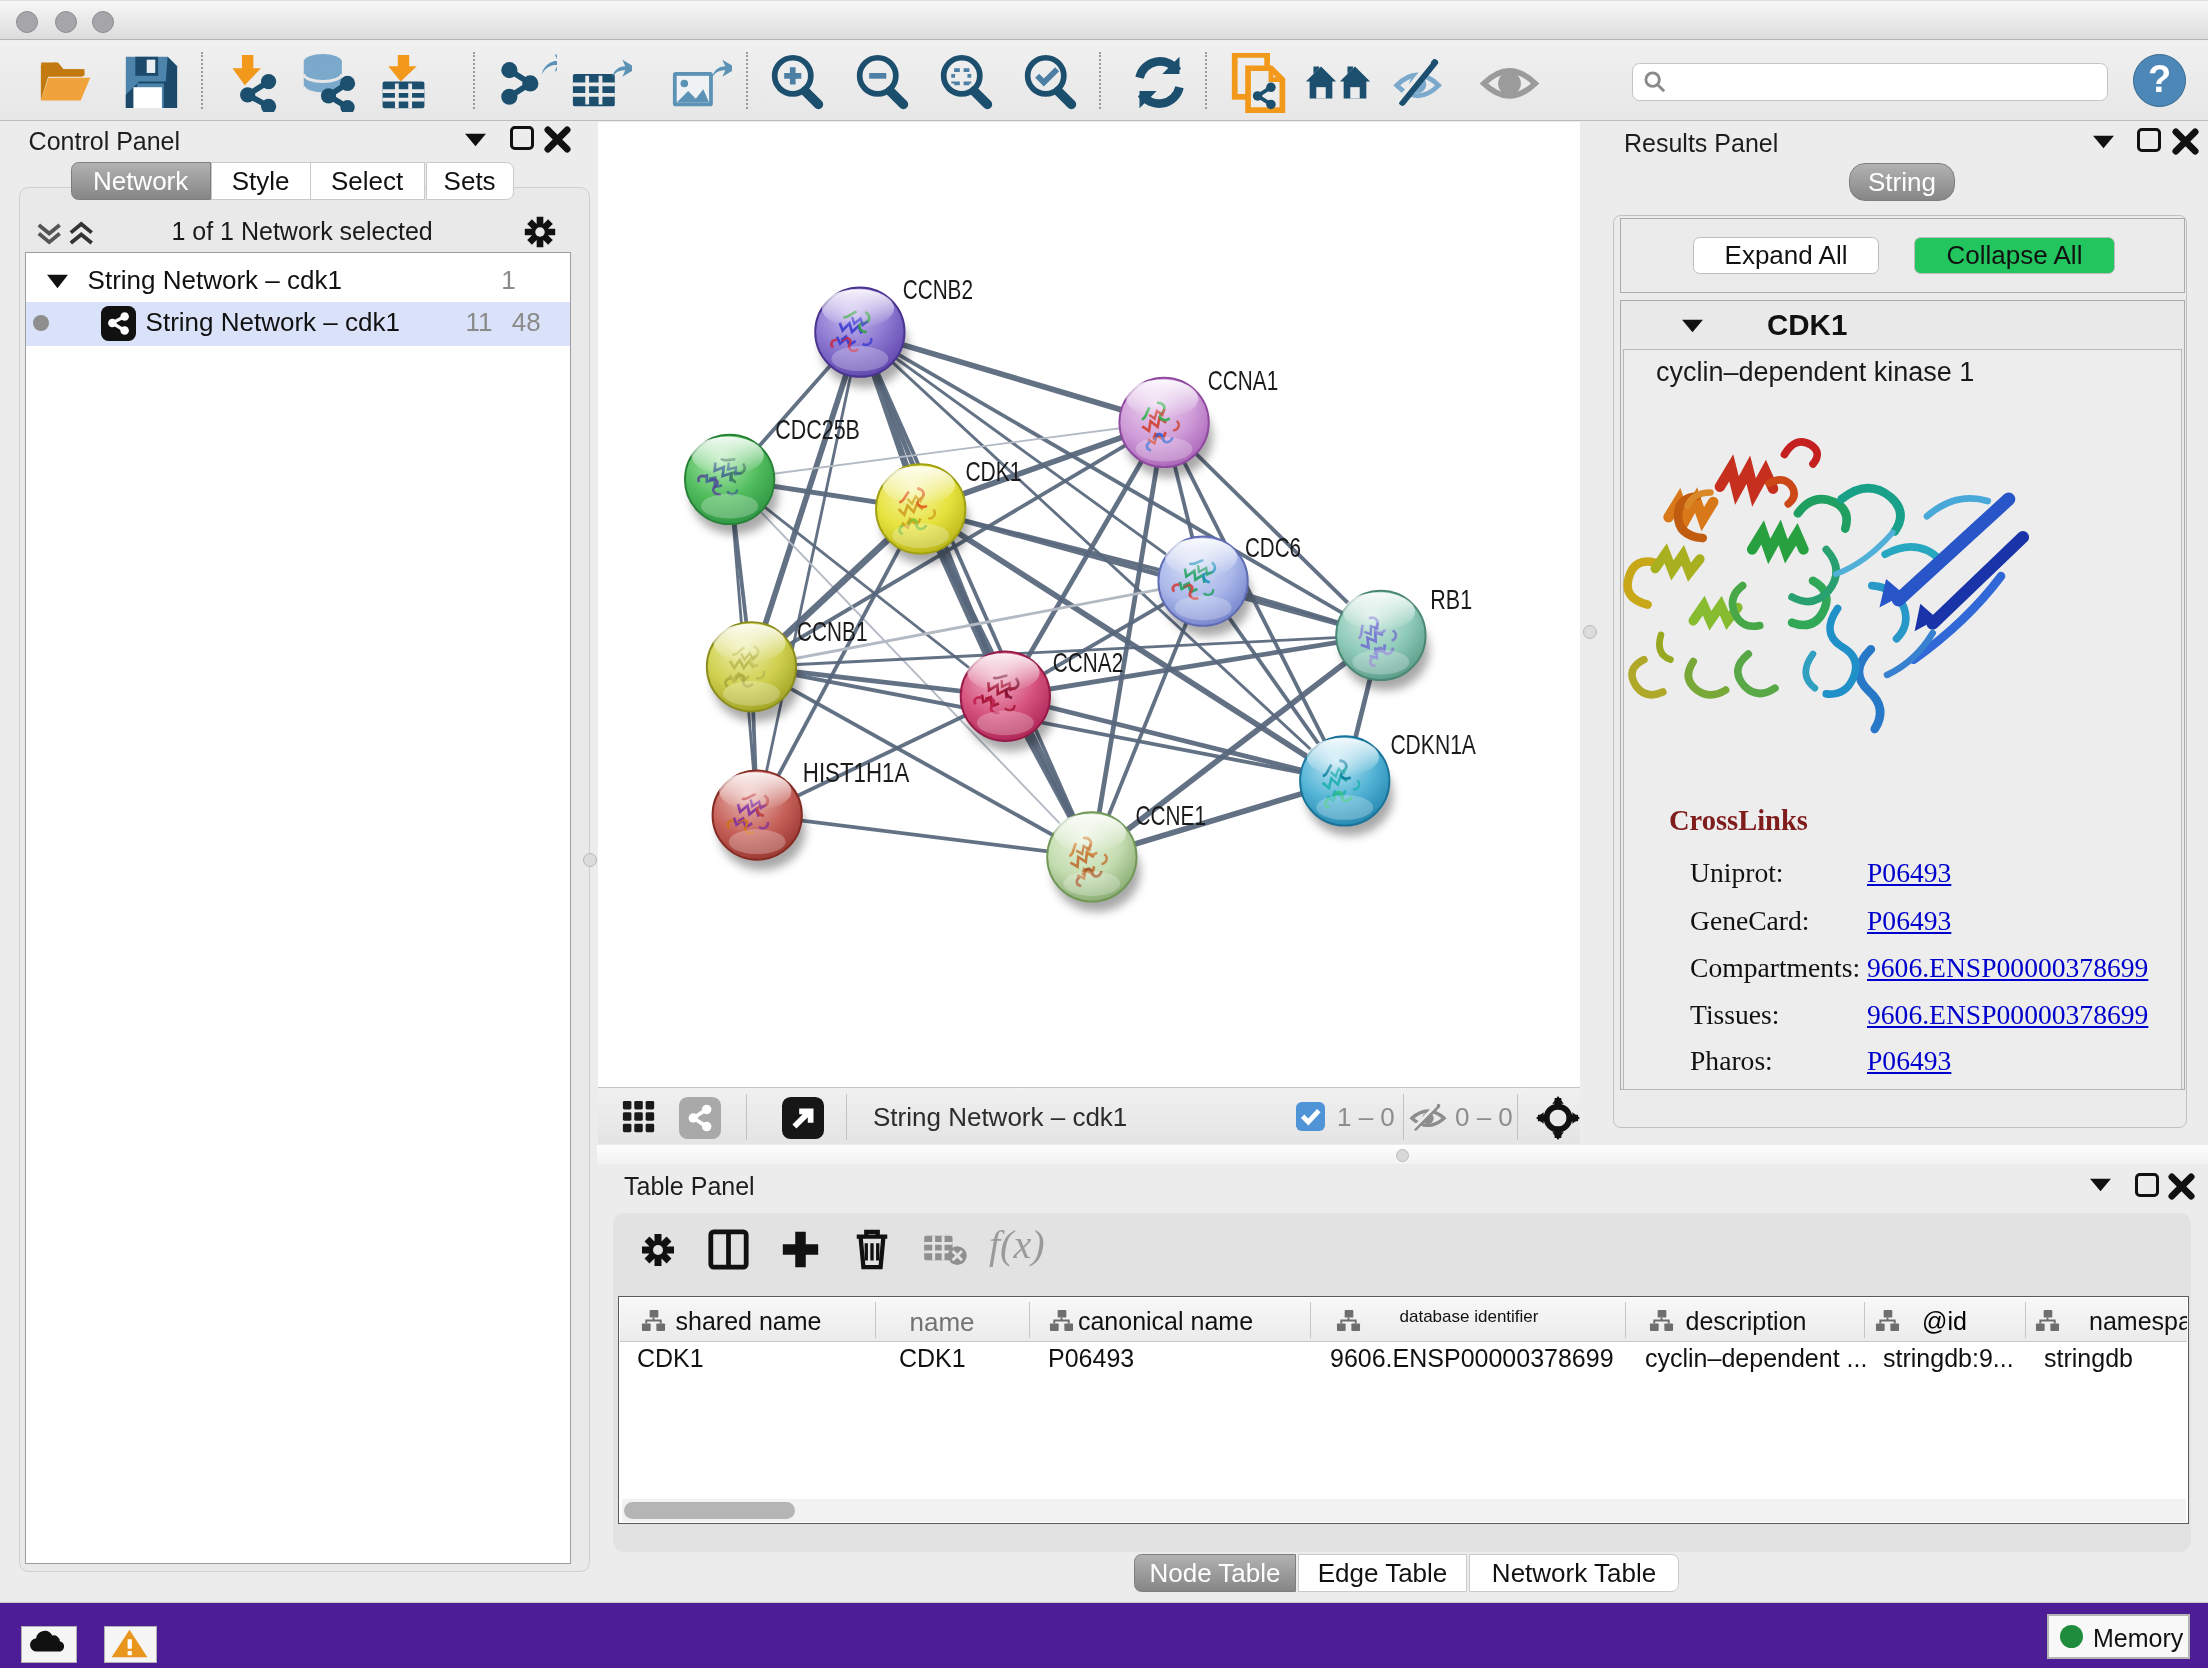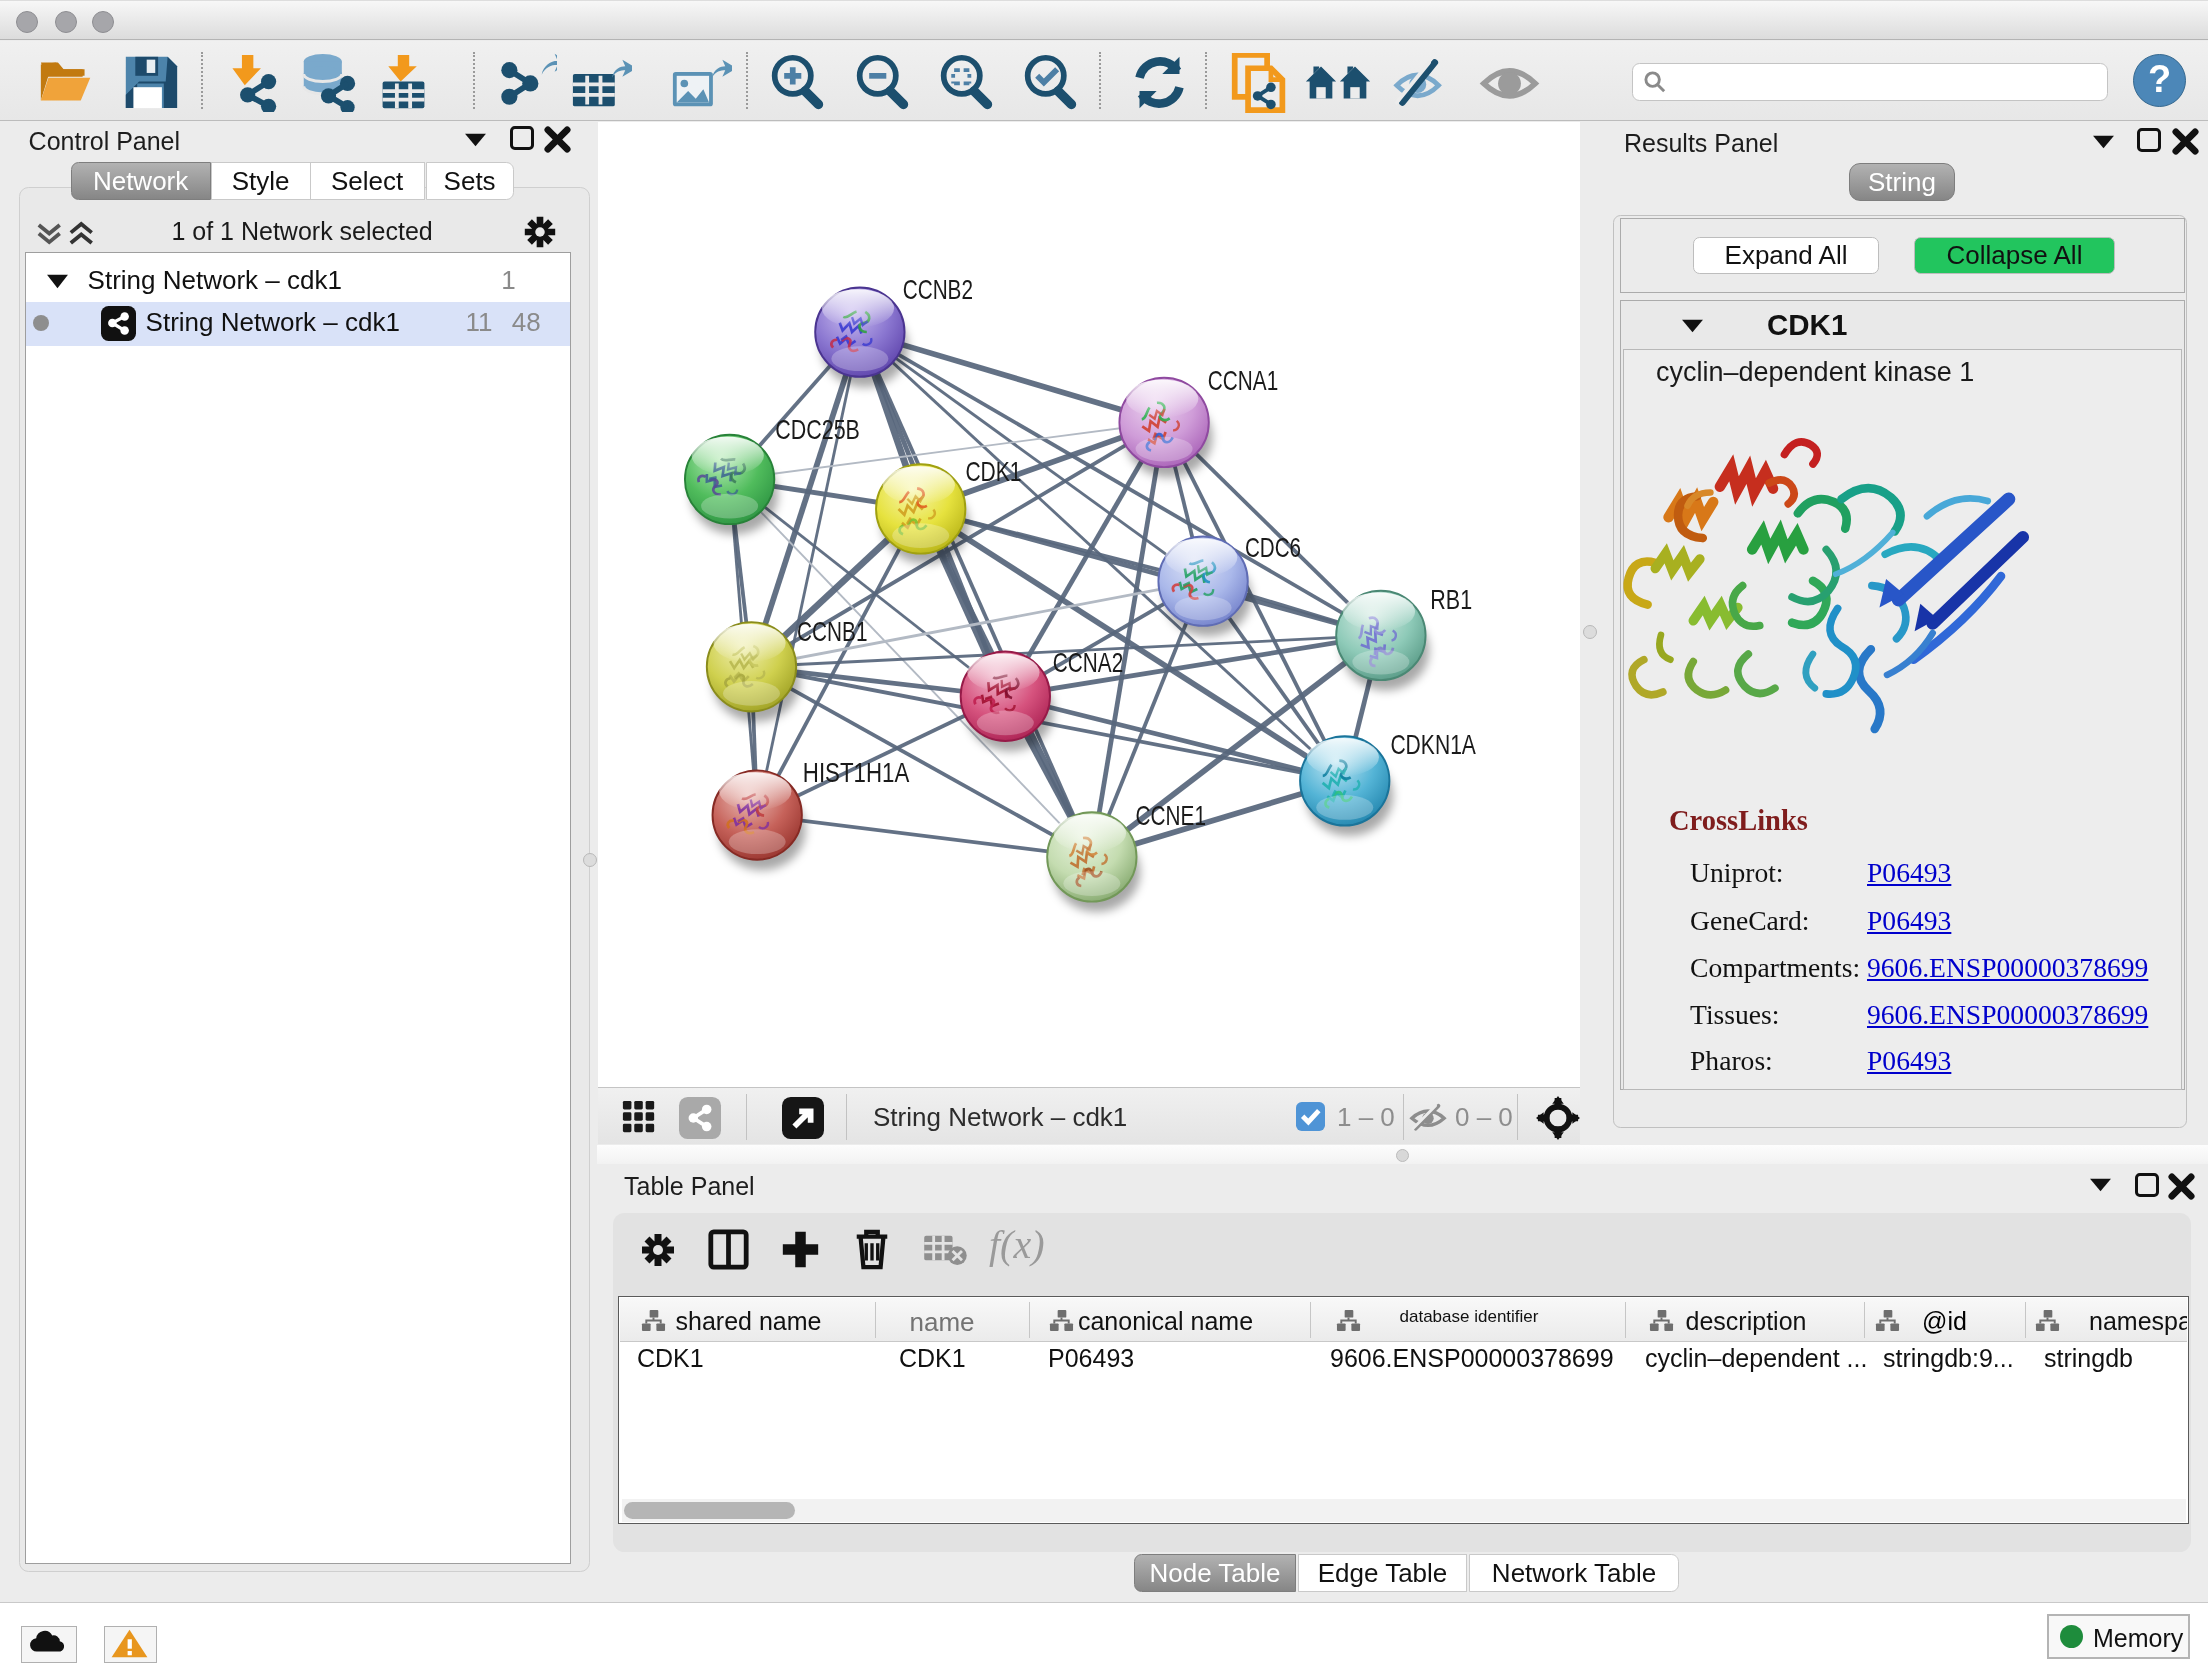--- a/index.html
+++ b/index.html
@@ -23,21 +23,21 @@
   border-left:2.9px dotted #9a9a9a; }
 .tbicon { position:absolute; top:12.4px; }
 
 
 #control-panel { left:7.6px; top:122px; width:590px; height:1453px; background:#ececec; }
 #results-panel { left:1581px; top:122px; width:620px; height:1033px; background:#ececec; }
 #canvas-wrap { left:598px; top:122px; width:982px; height:965px; background:#ffffff; }
 #net-toolbar { left:598px; top:1087px; width:982px; height:57px;
   background:linear-gradient(#f0f0f0,#e4e4e4); border-top:1px solid #c4c4c4; }
 #table-panel { left:597px; top:1164px; width:1604px; height:439px; background:#ececec; }
-#statusbar { left:0; top:1602px; width:2208px; height:67px; background:#ffffff; border-top:1px solid #c9c9c9;}
+#statusbar { left:0; top:1602px; width:2208px; height:67px; background:#4c1d95; border-top:1px solid #c9c9c9;}
 #divider-h { left:597px; top:1145px; width:1611px; height:19px; background:linear-gradient(#fdfdfd,#f2f2f2); }
 
 .panel-title { font-size:25px; color:#1d1d1d; }
 
 
 .tab { position:absolute; height:38px; text-align:center; font-size:26px; color:#111;
   background:#ffffff; border:1px solid #c9c9c9; line-height:36px; }
 .tab.sel { background:linear-gradient(#b2b2b2,#868686); color:#fff; border-color:#7e7e7e; }
 
 a.lnk { color:#0000cc; text-decoration:underline; }
@@ -578,21 +578,21 @@
 <div class="panel-title" style="position:absolute;left:43px;top:6.7px;">Results Panel</div>
 <svg style="position:absolute;left:510px;top:9.5px;" width="25" height="19" viewBox="0 0 26 20">
       <path d="M2 4 h22 l-11 13 z" fill="#111"></path>
     </svg>
 <div style="position:absolute;left:556px;top:5.7px;width:24px;height:24px;border:3.8px solid #111;border-radius:4.8px;"></div>
 <svg style="position:absolute;left:591px;top:5.7px;" width="27" height="27" viewBox="0 0 28 28">
       <path d="M4 4 L24 24 M24 4 L4 24" stroke="#111" stroke-width="7" stroke-linecap="round"></path>
     </svg>
 
 <div style="position:absolute;left:32px;top:93px;width:574px;height:913px;background:#ebebeb;border:1px solid #c0c0c0;border-radius:7.6px;"></div>
-<div class="tab sel" style="left:268px;top:41px;width:106px;border-radius:11px;">String</div>
+<div class="tab sel" style="left:268px;top:41px;width:106px;border-radius:16px;">String</div>
 
 <div style="position:absolute;left:39px;top:96px;width:565px;height:75px;background:#ebebeb;border:1px solid #ababab;"></div>
 <div style="position:absolute;left:112px;top:115px;width:186px;height:37px;background:#ffffff;border:1px solid #bdbdbd;border-radius:6.7px;text-align:center;font-size:26px;line-height:35px;color:#111;">Expand All</div>
 <div style="position:absolute;left:333px;top:115px;width:201px;height:37px;background:#22c55e;border:1px solid #bdbdbd;border-radius:6.7px;text-align:center;font-size:26px;line-height:35px;color:#111;">Collapse All</div>
 
 <div style="position:absolute;left:39px;top:178px;width:565px;height:790px;background:#e9e9e9;border:1px solid #ababab;"></div>
 <svg style="position:absolute;left:99px;top:194px;" width="25" height="19" viewBox="0 0 26 20">
       <path d="M2 4 h22 l-11 13 z" fill="#111"></path>
     </svg>
 <div style="position:absolute;left:186px;top:186px;font-size:29.5px;font-weight:bold;color:#111;">CDK1</div>

